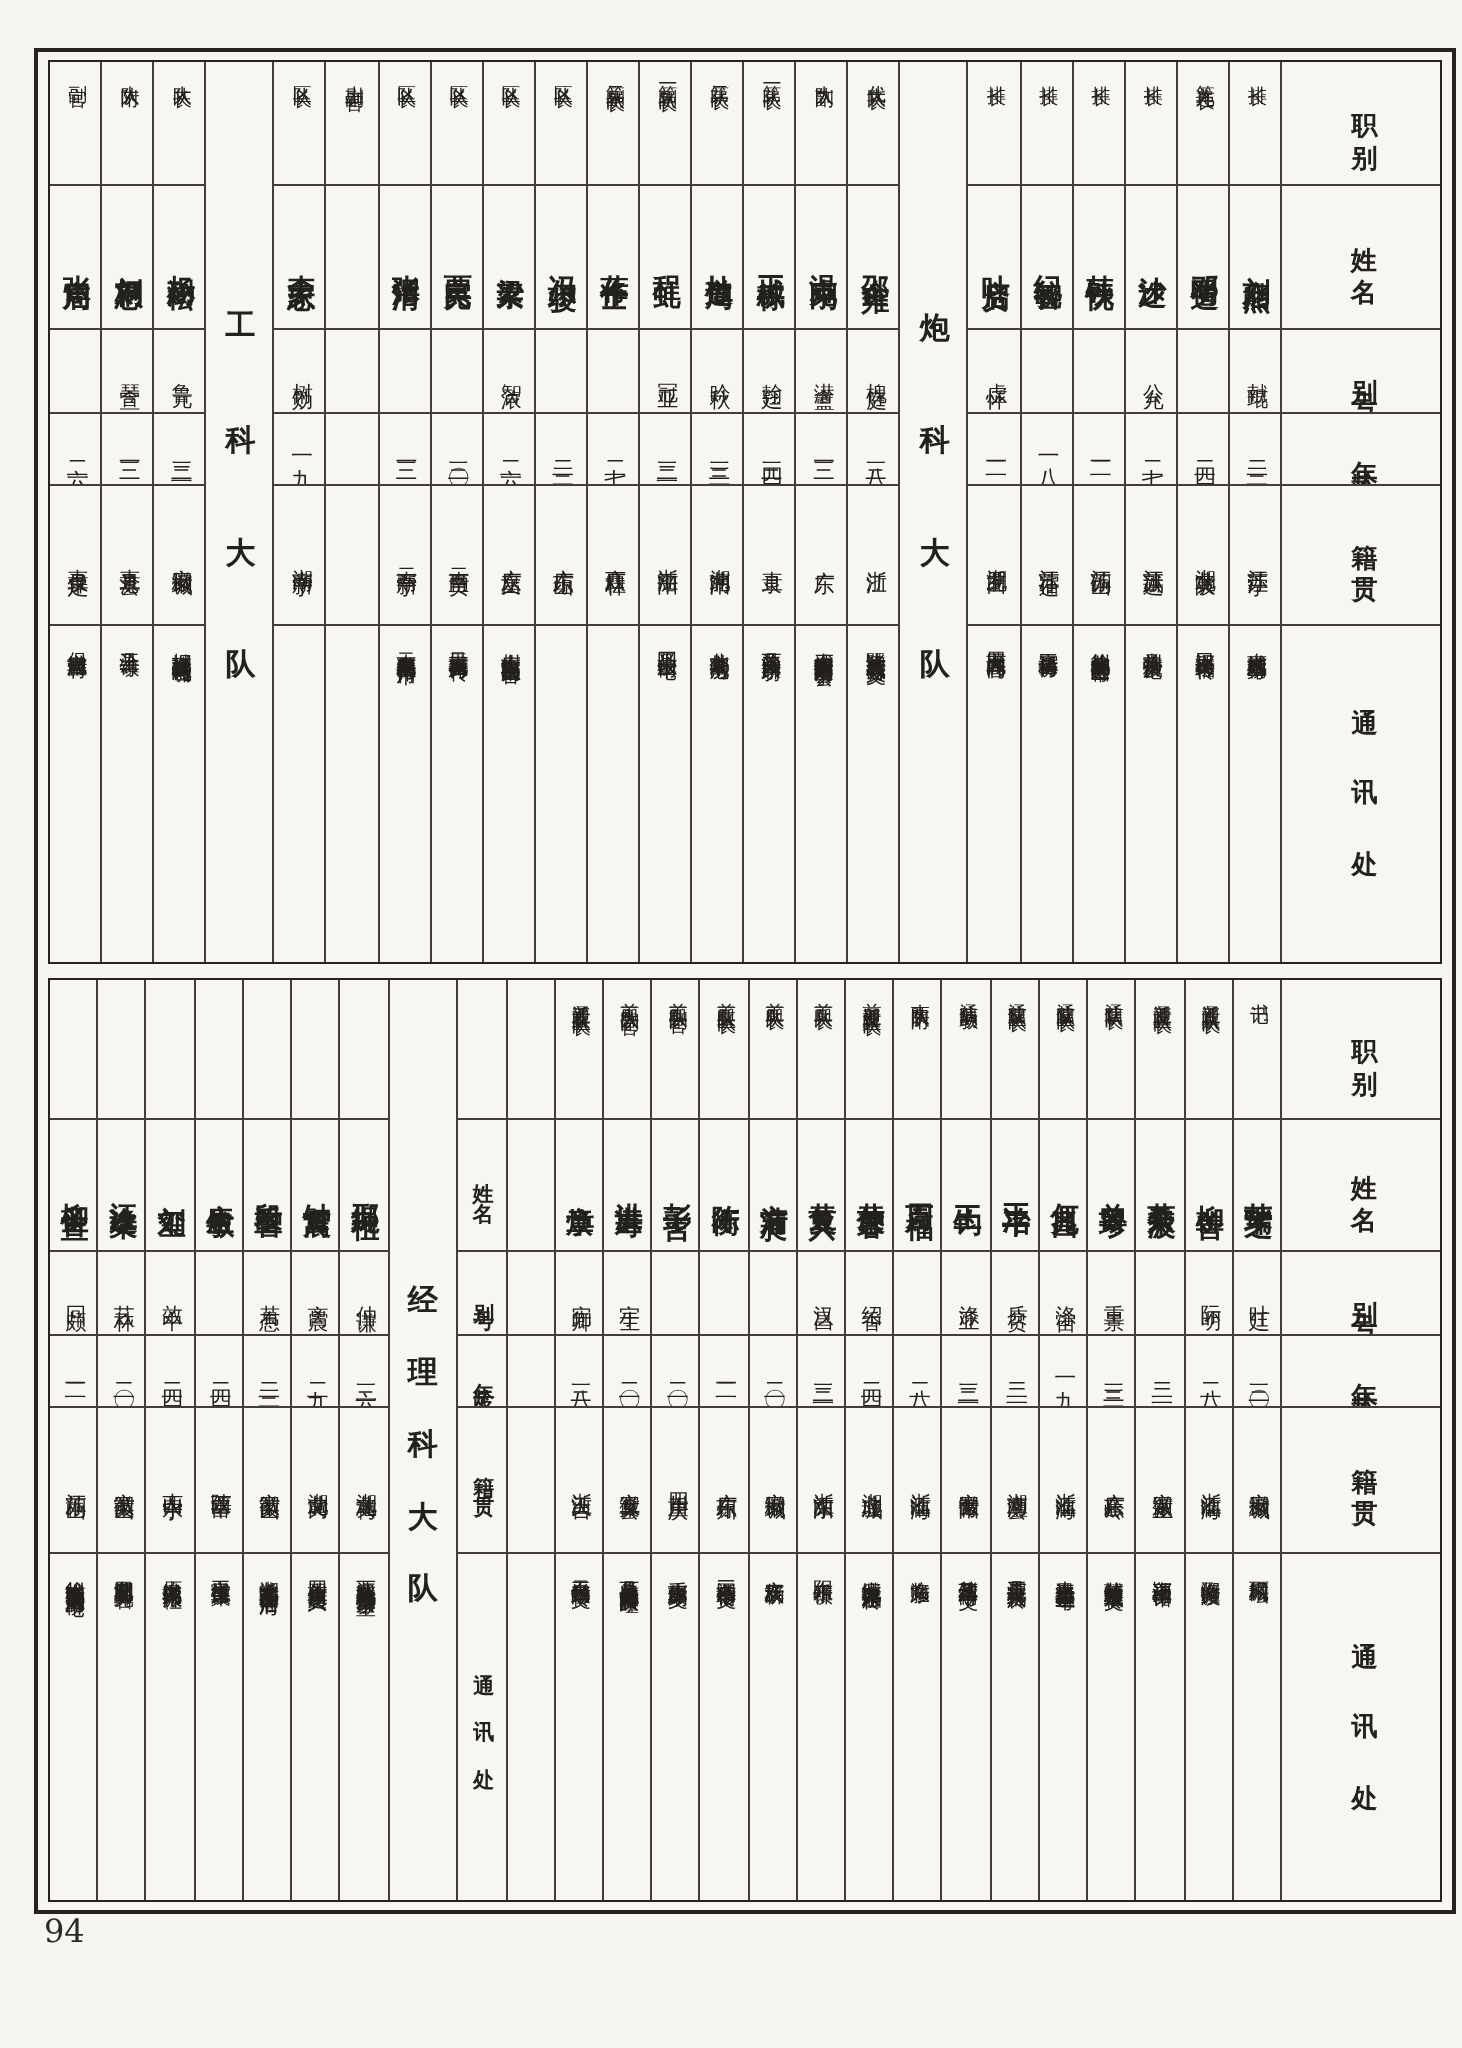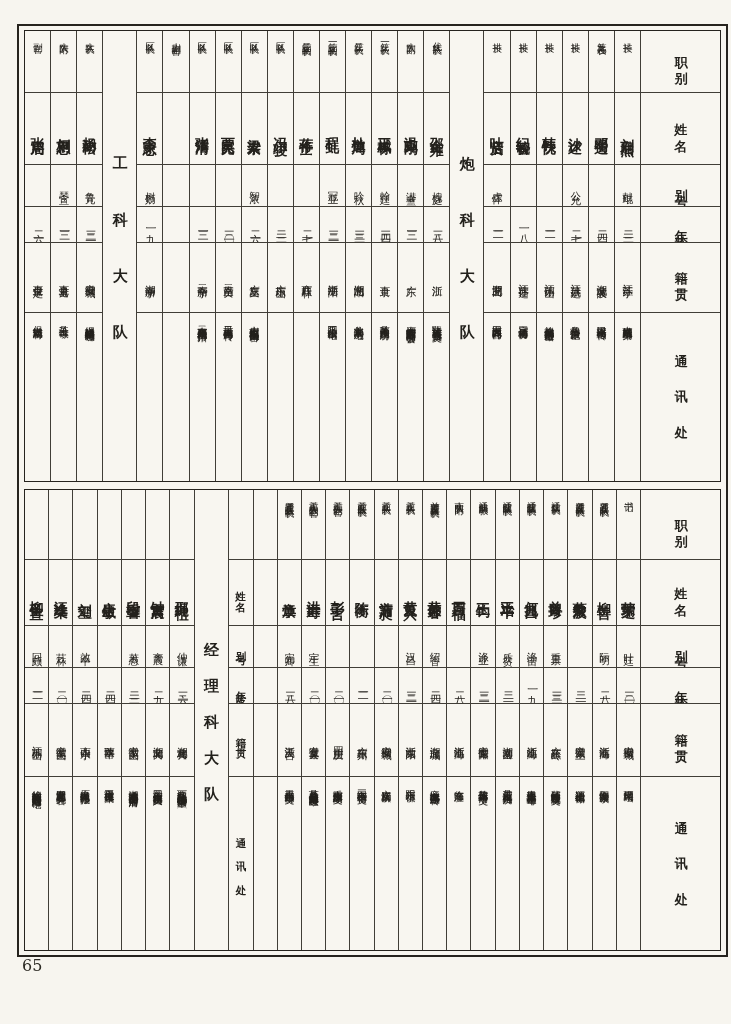--- a/index.html
+++ b/index.html
@@ -1001,14 +1001,14 @@
           </div>
           <div class="cell r-ji">
             <span class="vt">江苏桐山</span>
           </div>
           <div class="cell r-addr">
             <span class="vt">徐州城内张公祠前西巷内门牌五号柳宅</span>
           </div>
         </div>
       </div>
   </div>
-  <div class="page-num">65</div>
+  <div class="page-num">94</div>
 </div>
 
 </body></html>

